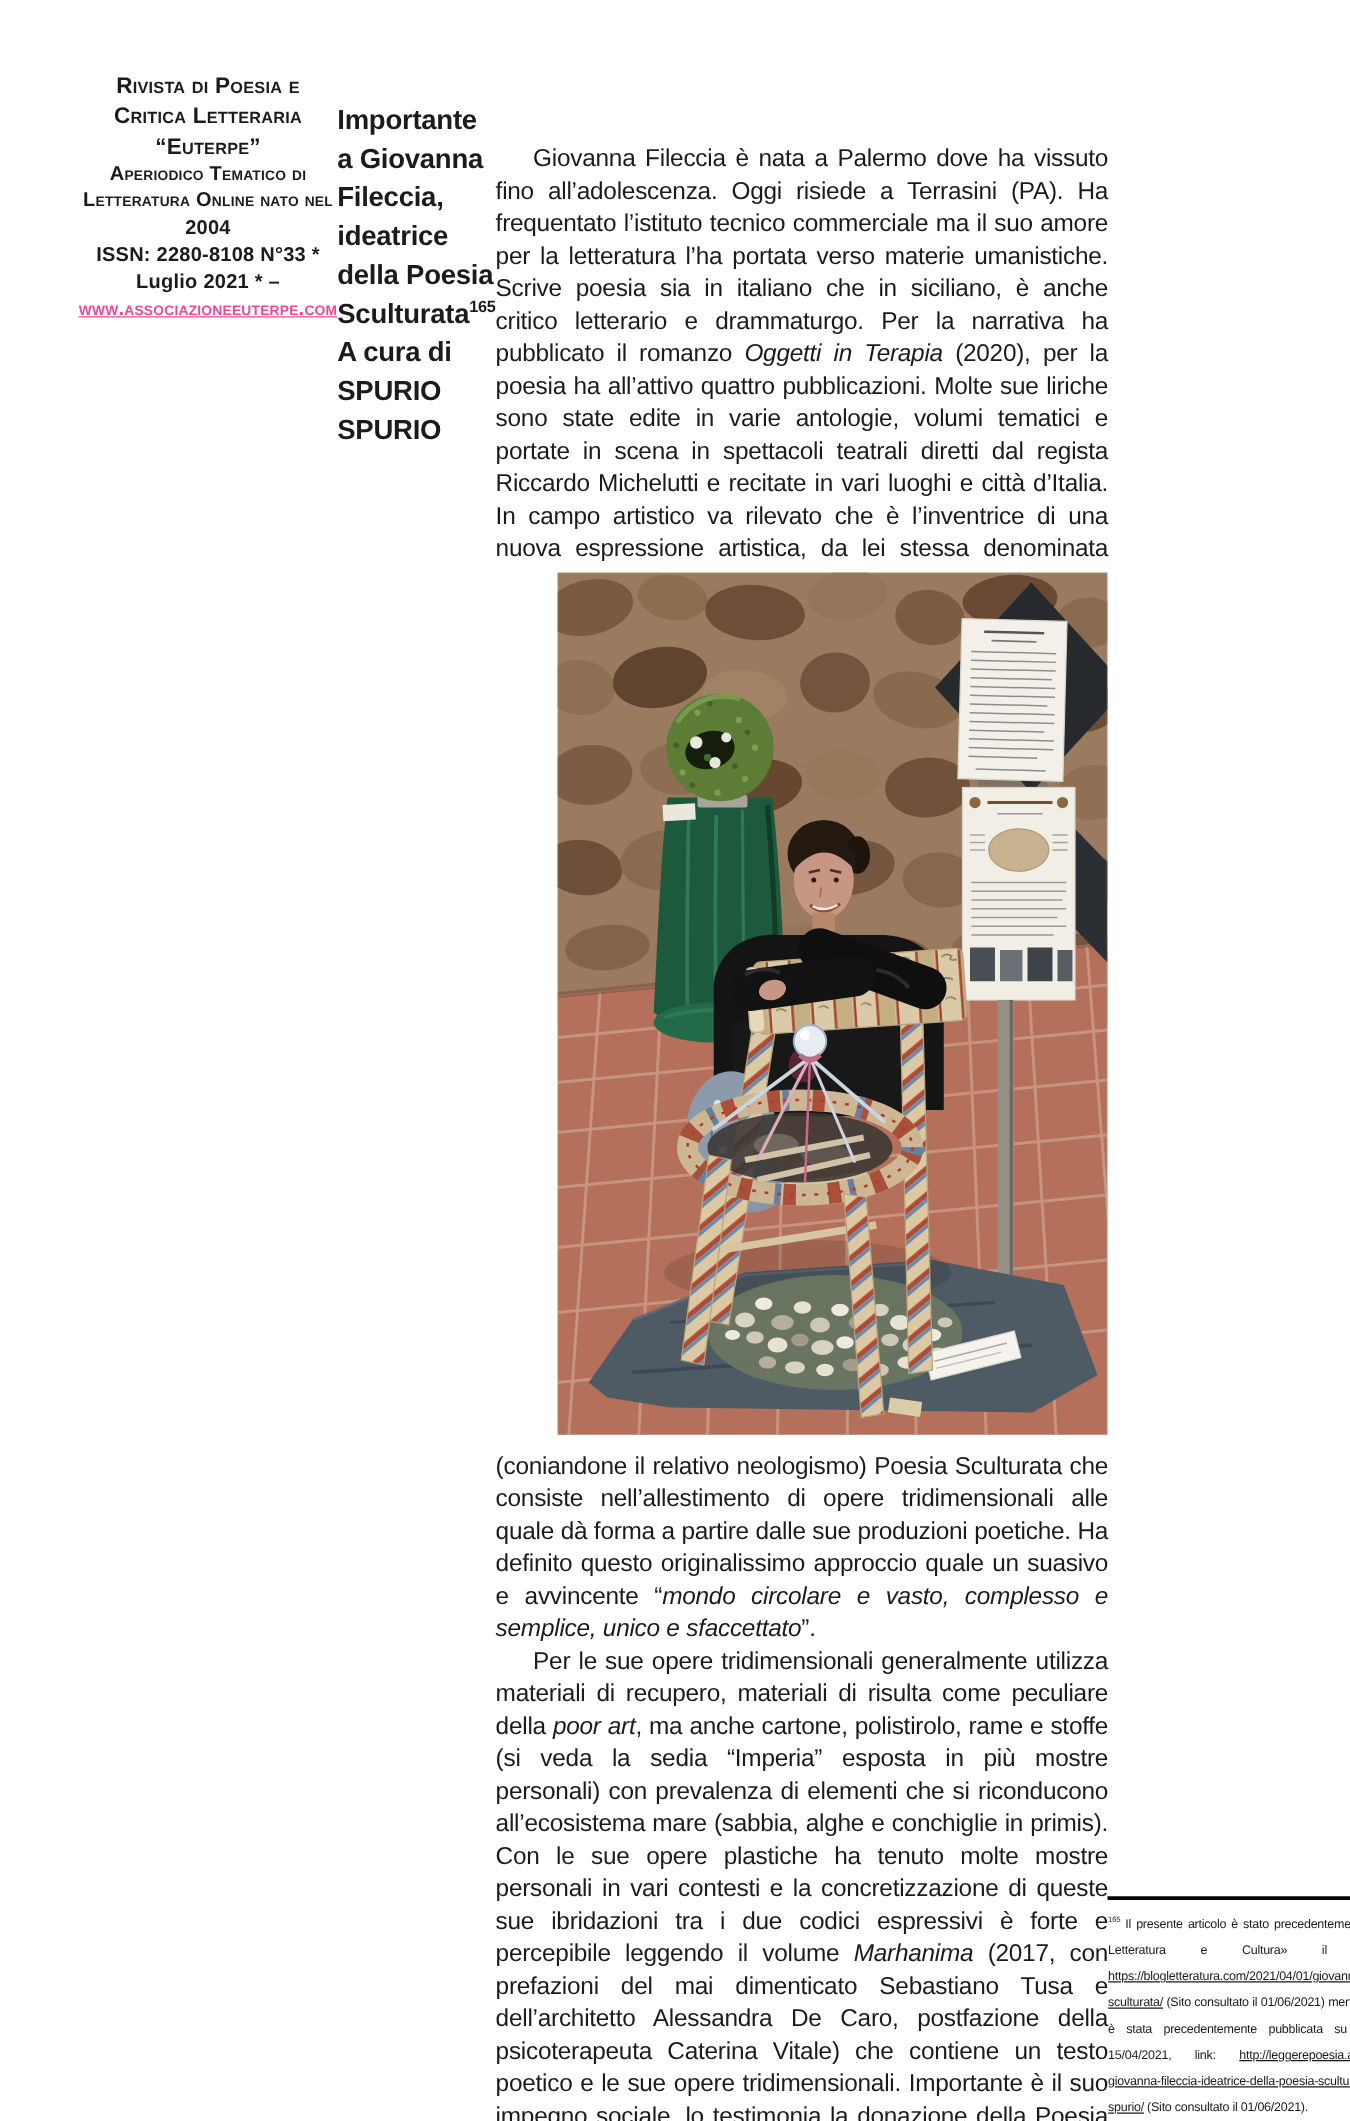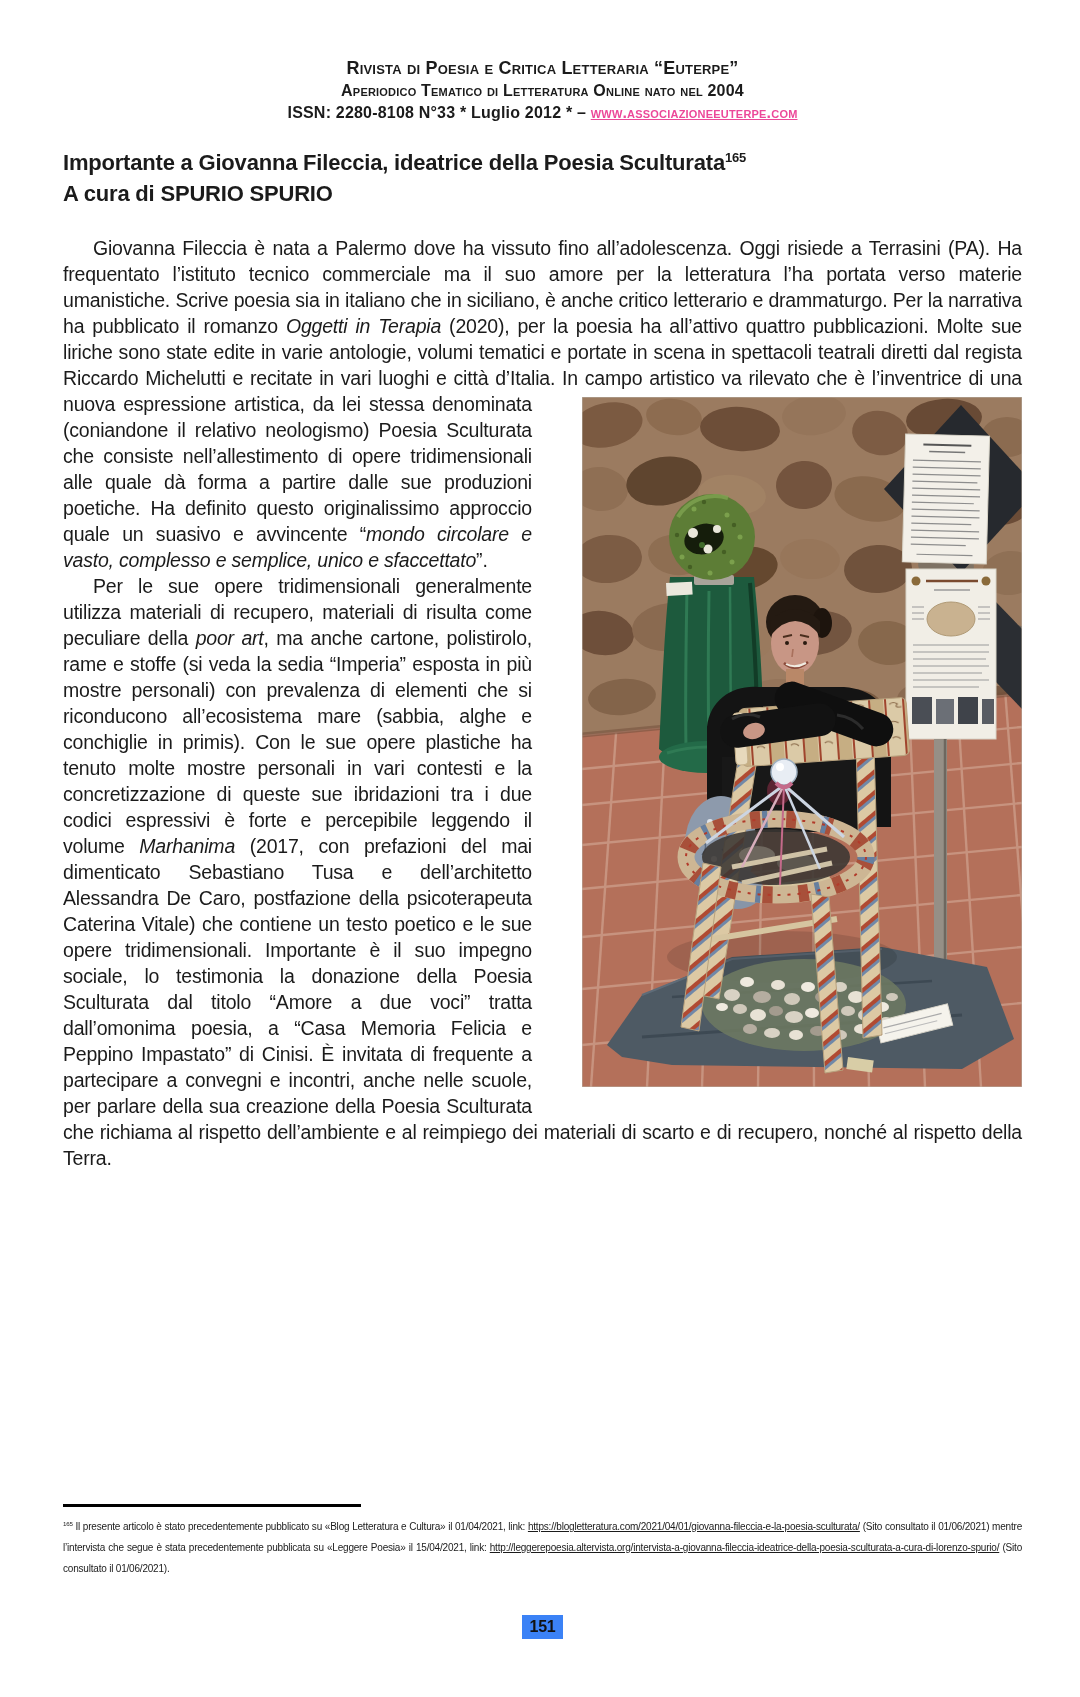--- a/index.html
+++ b/index.html
@@ -2,38 +2,38 @@
 <html><head>
 <meta charset="utf-8">
 <style>
   html,body{margin:0;padding:0;background:#ffffff;}
   .page{
     position:relative;
     width:1080px;height:1697px;
     margin:0 auto;
     box-sizing:border-box;
     padding:56px 58px 0 63px;
-    display:flex;flex-direction:column;
+    display:flex;flex-direction:row;
     overflow:hidden;
     background:#ffffff;
     color:#1b1b1b;
     font-family:"Liberation Sans", sans-serif;
     letter-spacing:-0.2px;
   }
   
   .jheader{text-align:center;line-height:1.35;}
   .jheader .h1{font-size:18px;font-weight:bold;font-variant:small-caps;letter-spacing:0.2px;}
   .jheader .h2{font-size:16px;font-weight:bold;font-variant:small-caps;letter-spacing:0.2px;}
   .jheader .h3{font-size:16px;font-weight:bold;letter-spacing:0.2px;}
   .site-link{color:#ec4899;text-decoration:underline;font-variant:small-caps;cursor:pointer;}
   
   .art-title{margin-top:24px;font-size:22px;font-weight:bold;line-height:31px;}
   .art-title sup{font-size:13px;line-height:0;}
   
-  .bodywrap{margin-top:26px;}
+  .bodywrap{margin-top:58px;}
   .body-p{font-size:19.5px;line-height:26px;text-align:justify;margin:0;text-indent:30px;}
   .run-i{font-style:italic;}
   .run-sup{vertical-align:super;font-size:0.62em;line-height:0;}
   .run-link{color:inherit;text-decoration:underline;overflow-wrap:anywhere;cursor:pointer;}
   .photo-float{float:right;width:440px;height:690px;margin:6px 0 12px 50px;}
   .photo-float svg{display:block;}
   
   .footnote{margin-top:auto;}
   .fn-rule{width:298px;border:none;border-top:3px solid #000;margin:0 0 9px 0;}
   .fn-text{font-size:10px;line-height:21px;text-align:justify;margin:0;}
@@ -42,21 +42,21 @@
   .pagenum{display:inline-block;background:#3b82f6;color:#111;font-weight:bold;font-size:16px;padding:3px 7px;}
 </style>
 </head>
 <body>
 
 <div class="page">
 
   <div class="jheader">
     <div class="h1">Rivista di Poesia e Critica Letteraria “Euterpe”</div>
     <div class="h2">Aperiodico Tematico di Letteratura Online nato nel 2004</div>
-    <div class="h3"><span>ISSN: 2280-8108 N°33 * Luglio 2012 * – </span><a href="#" class="site-link">www.associazioneeuterpe.com</a></div>
+    <div class="h3"><span>ISSN: 2280-8108 N°33 * Luglio 2021 * – </span><a href="#" class="site-link">www.associazioneeuterpe.com</a></div>
   </div>
 
   <div class="art-title">
     <div><span>Importante a Giovanna Fileccia, ideatrice della Poesia Sculturata</span><sup>165</sup></div>
     <div>A cura di SPURIO SPURIO</div>
   </div>
 
   <div class="bodywrap">
     <p class="body-p"><span><span>Giovanna Fileccia è nata a Palermo dove ha vissuto fino all’adolescenza. Oggi risiede a Terrasini (PA). Ha frequentato l’istituto tecnico commerciale ma il suo amore per la letteratura l’ha portata verso materie umanistiche. Scrive poesia sia in italiano che in siciliano, è anche critico letterario e drammaturgo. Per la narrativa ha pubblicato il romanzo </span><span class="run-i">Oggetti in Terapia</span><span> (2020), per la poesia ha all’attivo quattro pubblicazioni. Molte sue liriche sono state edite in varie antologie, volumi tematici e portate in scena in spettacoli teatrali diretti dal regista Riccardo Michelutti e recitate in vari luoghi e città d’Italia. In campo artistico va rilevato che è l’inventrice di una nuova espressione artistica, da lei stessa </span></span><span class="photo-float">
           <svg viewBox="0 0 440 690" width="440" height="690">

